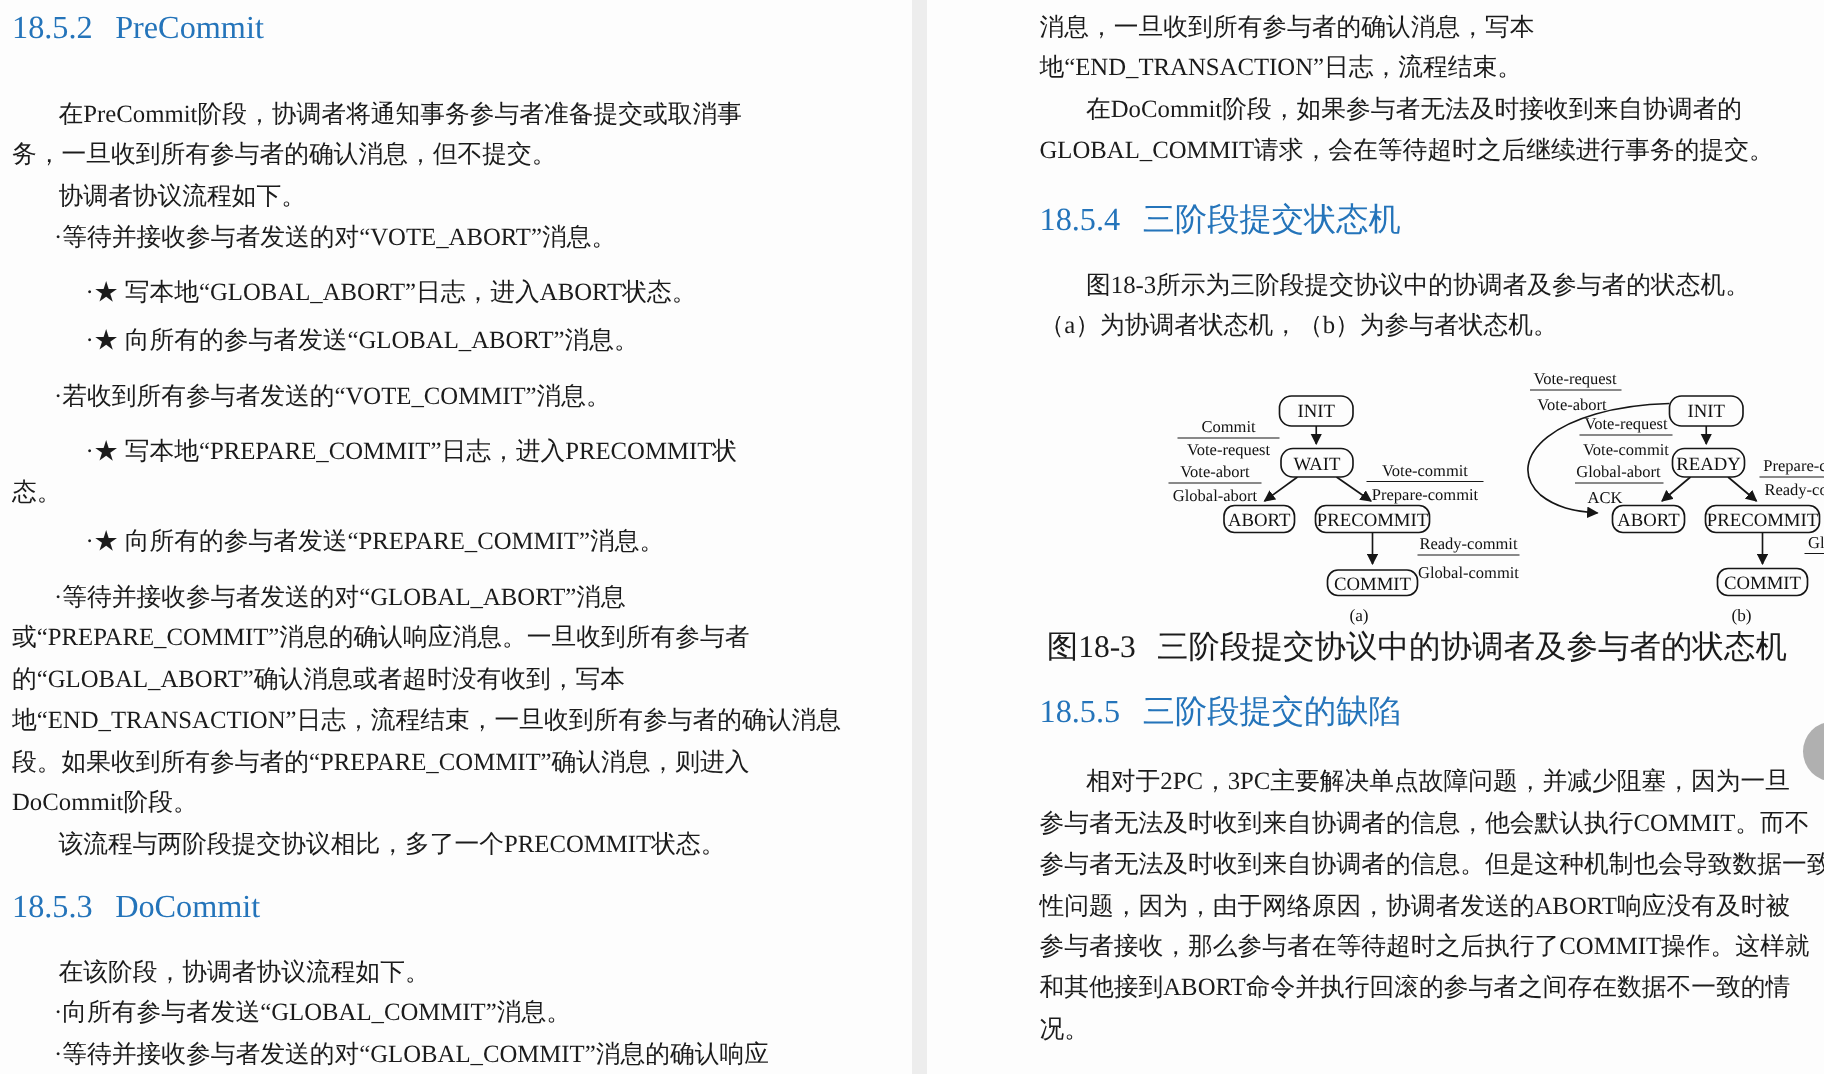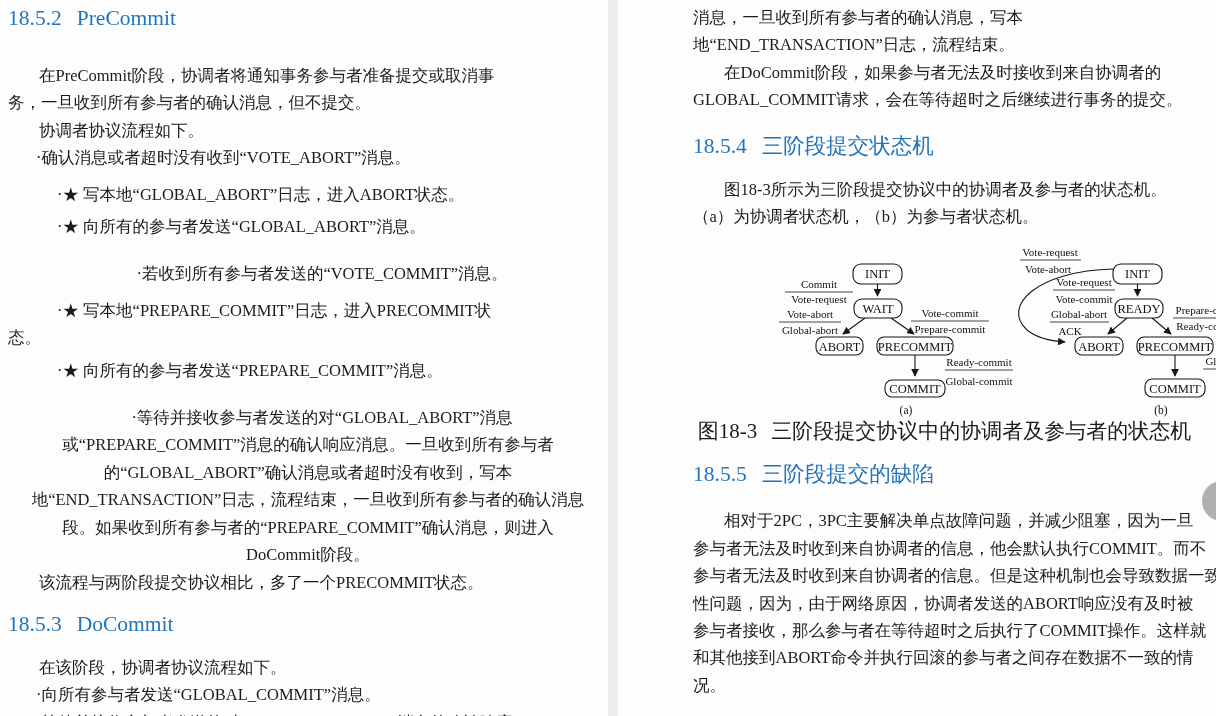--- a/index.html
+++ b/index.html
@@ -12,21 +12,21 @@
 
   .line{white-space:nowrap;line-height:27.4px;font-size:16.5px;}
   .first-p{padding-left:31px;font-family:Liberation Serif, serif;}
   .first-pc{padding-left:0;}
   .first-bullet{padding-left:28px;}
   .first-star{padding-left:49px;}
 
   .block{margin:0;}
   .b-star{margin:4px 0 2px;}
   .b-star + .b-star{margin-top:5px;}
-  .b-star + .b-bullet{margin-top:20px;text-align:center;}
+  .b-star + .b-bullet{margin-top:10px;}
   .b-bullet + .b-star{margin-top:9px;}
 
   .h2{font-size:21.5px;line-height:32px;color:#2474ba;white-space:nowrap;}
   .h2-num{margin-right:15px;}
   #l-blocks .h2{margin:0 0 28px 0;}
   #l-blocks .h2:not(:first-child){margin-top:12px;margin-bottom:14px;}
   #r-top .h2{margin-top:16px;margin-bottom:14px;}
   #r-bottom .h2{margin-top:14px;margin-bottom:17px;}
 
   .figure{position:relative;height:188px;}
@@ -54,21 +54,21 @@
     <div id="l-blocks">
         <div class="h2"><span class="h2-num">18.5.2</span><span class="h2-title">PreCommit</span></div>
         <div class="block b-p">
           <div class="line first-p">在PreCommit阶段，协调者将通知事务参与者准备提交或取消事</div>
           <div class="line">务，一旦收到所有参与者的确认消息，但不提交。</div>
         </div>
         <div class="block b-p">
           <div class="line first-p">协调者协议流程如下。</div>
         </div>
         <div class="block b-bullet">
-          <div class="line first-bullet">·确认消息或者超时没有收到“VOTE_ABORT”消息。</div>
+          <div class="line first-bullet">·等待并接收参与者发送的对“VOTE_ABORT”消息。</div>
         </div>
         <div class="block b-star">
           <div class="line first-star">·★ 写本地“GLOBAL_ABORT”日志，进入ABORT状态。</div>
         </div>
         <div class="block b-star">
           <div class="line first-star">·★ 向所有的参与者发送“GLOBAL_ABORT”消息。</div>
         </div>
         <div class="block b-bullet">
           <div class="line first-bullet">·若收到所有参与者发送的“VOTE_COMMIT”消息。</div>
         </div>

